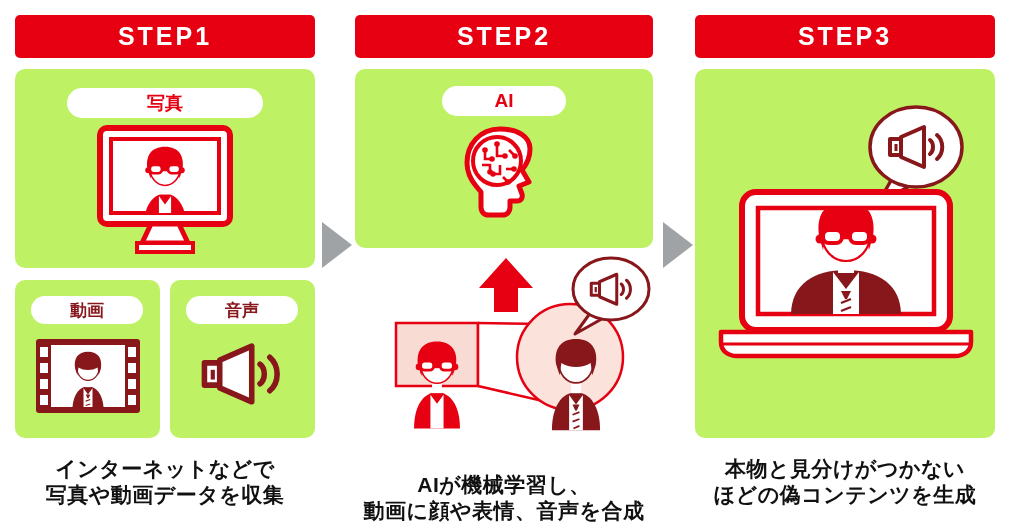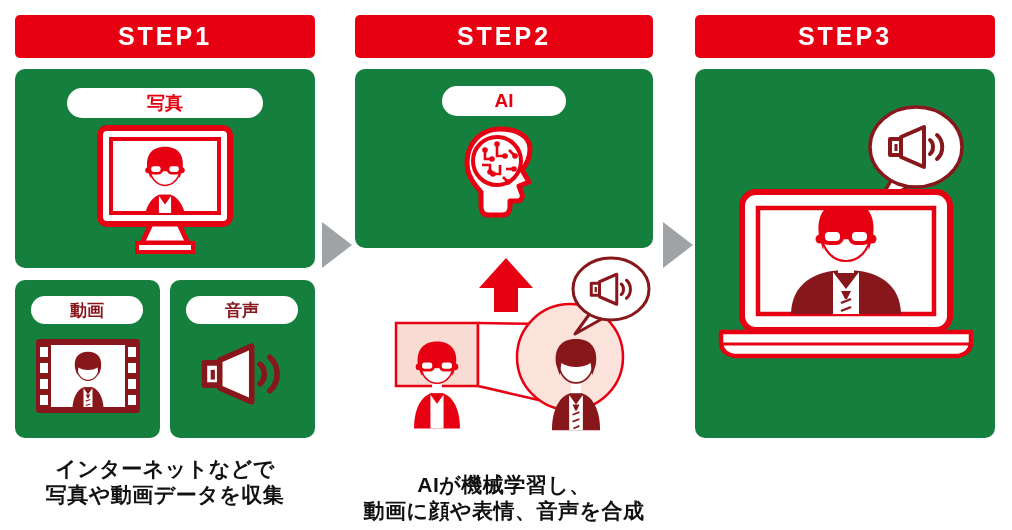--- a/index.html
+++ b/index.html
@@ -4,21 +4,21 @@
 <style>
   * { margin:0; padding:0; box-sizing:border-box; }
   body { background:#ffffff; font-family:"Liberation Sans", sans-serif; }
   .stage { position:relative; width:1012px; height:530px; background:#ffffff; overflow:hidden;padding-left:40px; }
 
   .step-header {
     position:absolute; top:15px; height:43px; background:#e60012; border-radius:5px;
     color:#ffffff; font-size:25px; font-weight:700; letter-spacing:3px;
     display:flex; align-items:center; justify-content:center;
   }
-  .panel { position:absolute; background:#15803d; border-radius:10px; }
+  .panel { position:absolute; background:#bef264; border-radius:10px; }
   .pill {
     position:absolute; background:#ffffff; border-radius:999px;
     display:flex; align-items:center; justify-content:center; font-weight:700;
   }
   .pill.red   { color:#e60012; }
   .pill.dark  { color:#88171c;justify-content:center; }
 
   .icon-abs { position:absolute; }
 
   .step-arrow {
@@ -239,14 +239,18 @@
           <rect x="128" y="161" width="19" height="13" rx="6"></rect>
           <rect x="155" y="161" width="19" height="13" rx="6"></rect>
         </g>
         <line x1="147" y1="167" x2="155" y2="167" stroke="#e60012" stroke-width="3.5"></line>
       </g>
       <path d="M26 263 h250 v10 c0 9-7 14-16 14 H42 c-9 0-16-5-16-14 z" fill="#ffffff" stroke="#e60012" stroke-width="4.5" stroke-linejoin="round"></path>
       <line x1="26" y1="275" x2="276" y2="275" stroke="#e60012" stroke-width="3"></line>
     </svg>
   </div>
 
+  <div class="caption" style="left:690px;top:456px;width:310px;">
+    <div>本物と見分けがつかない</div>
+    <div>ほどの偽コンテンツを生成</div>
+  </div>
 
 </div>
 
 </body></html>

